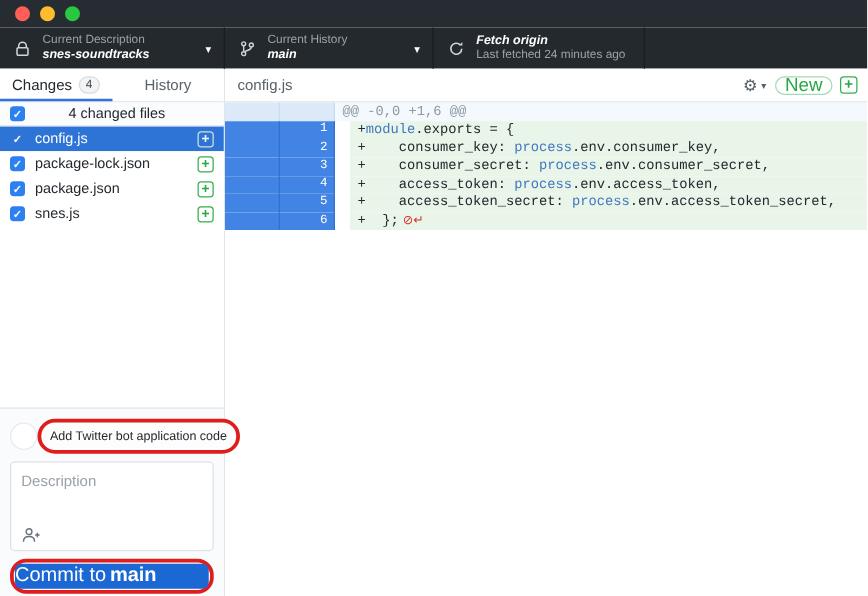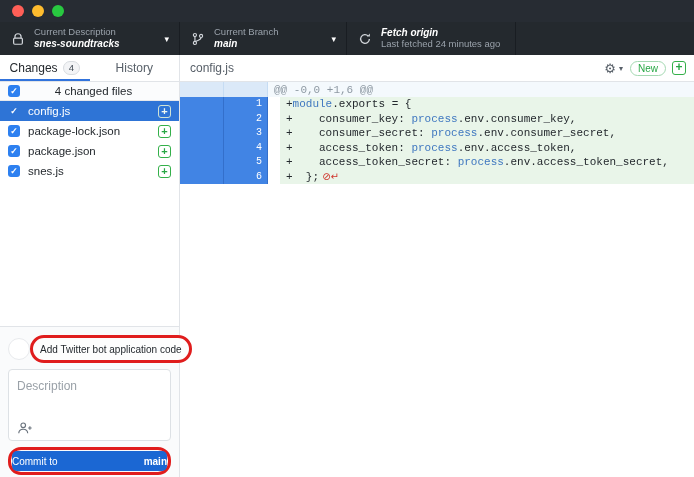--- a/index.html
+++ b/index.html
@@ -59,30 +59,30 @@
   .commit-form { border-top:1px solid #e1e4e8; background:#fafbfc; padding:7px 8px 6px 8px; height:151px; flex:none; }
   .summary-row { display:flex; align-items:center; height:30px; position:relative; }
   .avatar { width:22px; height:22px; border-radius:50%; background:#ffffff; border:1px solid #e8eaed; flex:none; margin-right:2px; }
   .annotation { border:3px solid #e01d1d; border-radius:15px; }
   .summary-ann { flex:1; height:28px; display:flex; align-items:center; background:#fdfdfd; margin-left:-2px; }
   .summary-text { font-size:10px; color:#24292e; white-space:nowrap; padding:0 7px; }
   .description-box { margin-top:5px; height:72px; background:#fff; border:1px solid #dde1e5; border-radius:4px; padding:6px 8px; position:relative; }
   .placeholder { font-size:12px; color:#9aa1a8; }
   .coauthor { position:absolute; left:8px; bottom:5px; width:16px; height:14px; }
   .commit-ann { margin-top:6px; height:28px; display:flex; align-items:stretch; border-radius:13px; }
-  .commit-btn { flex:1; background:#1b67d3; border:none; border-radius:5px; color:#fff; font-size:10px; font-family:"Liberation Sans",sans-serif; display:flex; align-items:center; justify-content:space-between; margin:1px; cursor:default; }
+  .commit-btn { flex:1; background:#1b67d3; border:none; border-radius:5px; color:#fff; font-size:16px; font-family:"Liberation Sans",sans-serif; display:flex; align-items:center; justify-content:flex-start; margin:1px; cursor:default; }
   .commit-btn .branch-bold { font-weight:bold; margin-left:3px; }
 
   
   .diff-header { height:27px; border-bottom:1px solid #e1e4e8; display:flex; align-items:center; padding:0 8px 0 10px; background:#fff; }
   .diff-file { font-size:12px; color:#586069; flex:1; }
   .gear-btn { display:flex; align-items:center; color:#586069; margin-right:7px; }
   .gear-glyph { font-size:13px; line-height:1; }
   .gear-caret { font-size:8px; margin-left:3px; }
-  .new-badge { border:1px solid #a4d9b2; color:#28a745; font-size:10px; border-radius:8px; padding:1px 7px; margin-right:6px; line-height:11px; }
+  .new-badge { border:1px solid #a4d9b2; color:#28a745; font-size:15px; border-radius:8px; padding:1px 7px; margin-right:6px; line-height:11px; }
   .hdr-status { width:14px; height:14px; border:1.5px solid #34b04a; border-radius:3px; color:#28a745; font-size:12px; line-height:11px; text-align:center; font-weight:bold; }
 
   
   .diff-scroll { flex:1; overflow:hidden; }
   .hunk-row, .code-row { display:flex; font-family:"Liberation Mono","DejaVu Sans Mono",monospace; }
   .gut { width:88px; flex:none; display:flex; }
   .gut-old { width:44px; flex:none; }
   .gut-new { width:44px; flex:none; text-align:right; padding-right:6px; }
   .hunk-row { height:15px; align-items:center; }
   .hunk-row .gut { background:#dbe9f8; height:100%; }
@@ -129,21 +129,21 @@
     <div class="tb-section branch">
       <span class="tb-icon">
         <svg width="14" height="14" viewBox="0 0 16 16">
             <circle cx="4.5" cy="3.5" r="1.8" fill="none" stroke="#d1d5da" stroke-width="1.3"></circle>
             <circle cx="4.5" cy="12.5" r="1.8" fill="none" stroke="#d1d5da" stroke-width="1.3"></circle>
             <circle cx="11.5" cy="4.5" r="1.8" fill="none" stroke="#d1d5da" stroke-width="1.3"></circle>
             <path d="M4.5 5.3v5.4M11.5 6.3c0 3-4 3-6 4.4" fill="none" stroke="#d1d5da" stroke-width="1.3"></path>
           </svg>
       </span>
       <span class="tb-texts">
-        <span class="tb-label">Current Branch</span>
+        <span class="tb-label">Current History</span>
         <span class="tb-value">main</span>
       </span>
       <span class="tb-caret">▾</span>
     </div>
     <div class="tb-section fetch">
       <span class="tb-icon">
         <svg width="14" height="14" viewBox="0 0 16 16">
             <path d="M13 8a5 5 0 1 1-1.4-3.5" fill="none" stroke="#d1d5da" stroke-width="1.5"></path>
             <path d="M13.6 1.8v3.2h-3.2z" fill="#d1d5da"></path>
           </svg>

